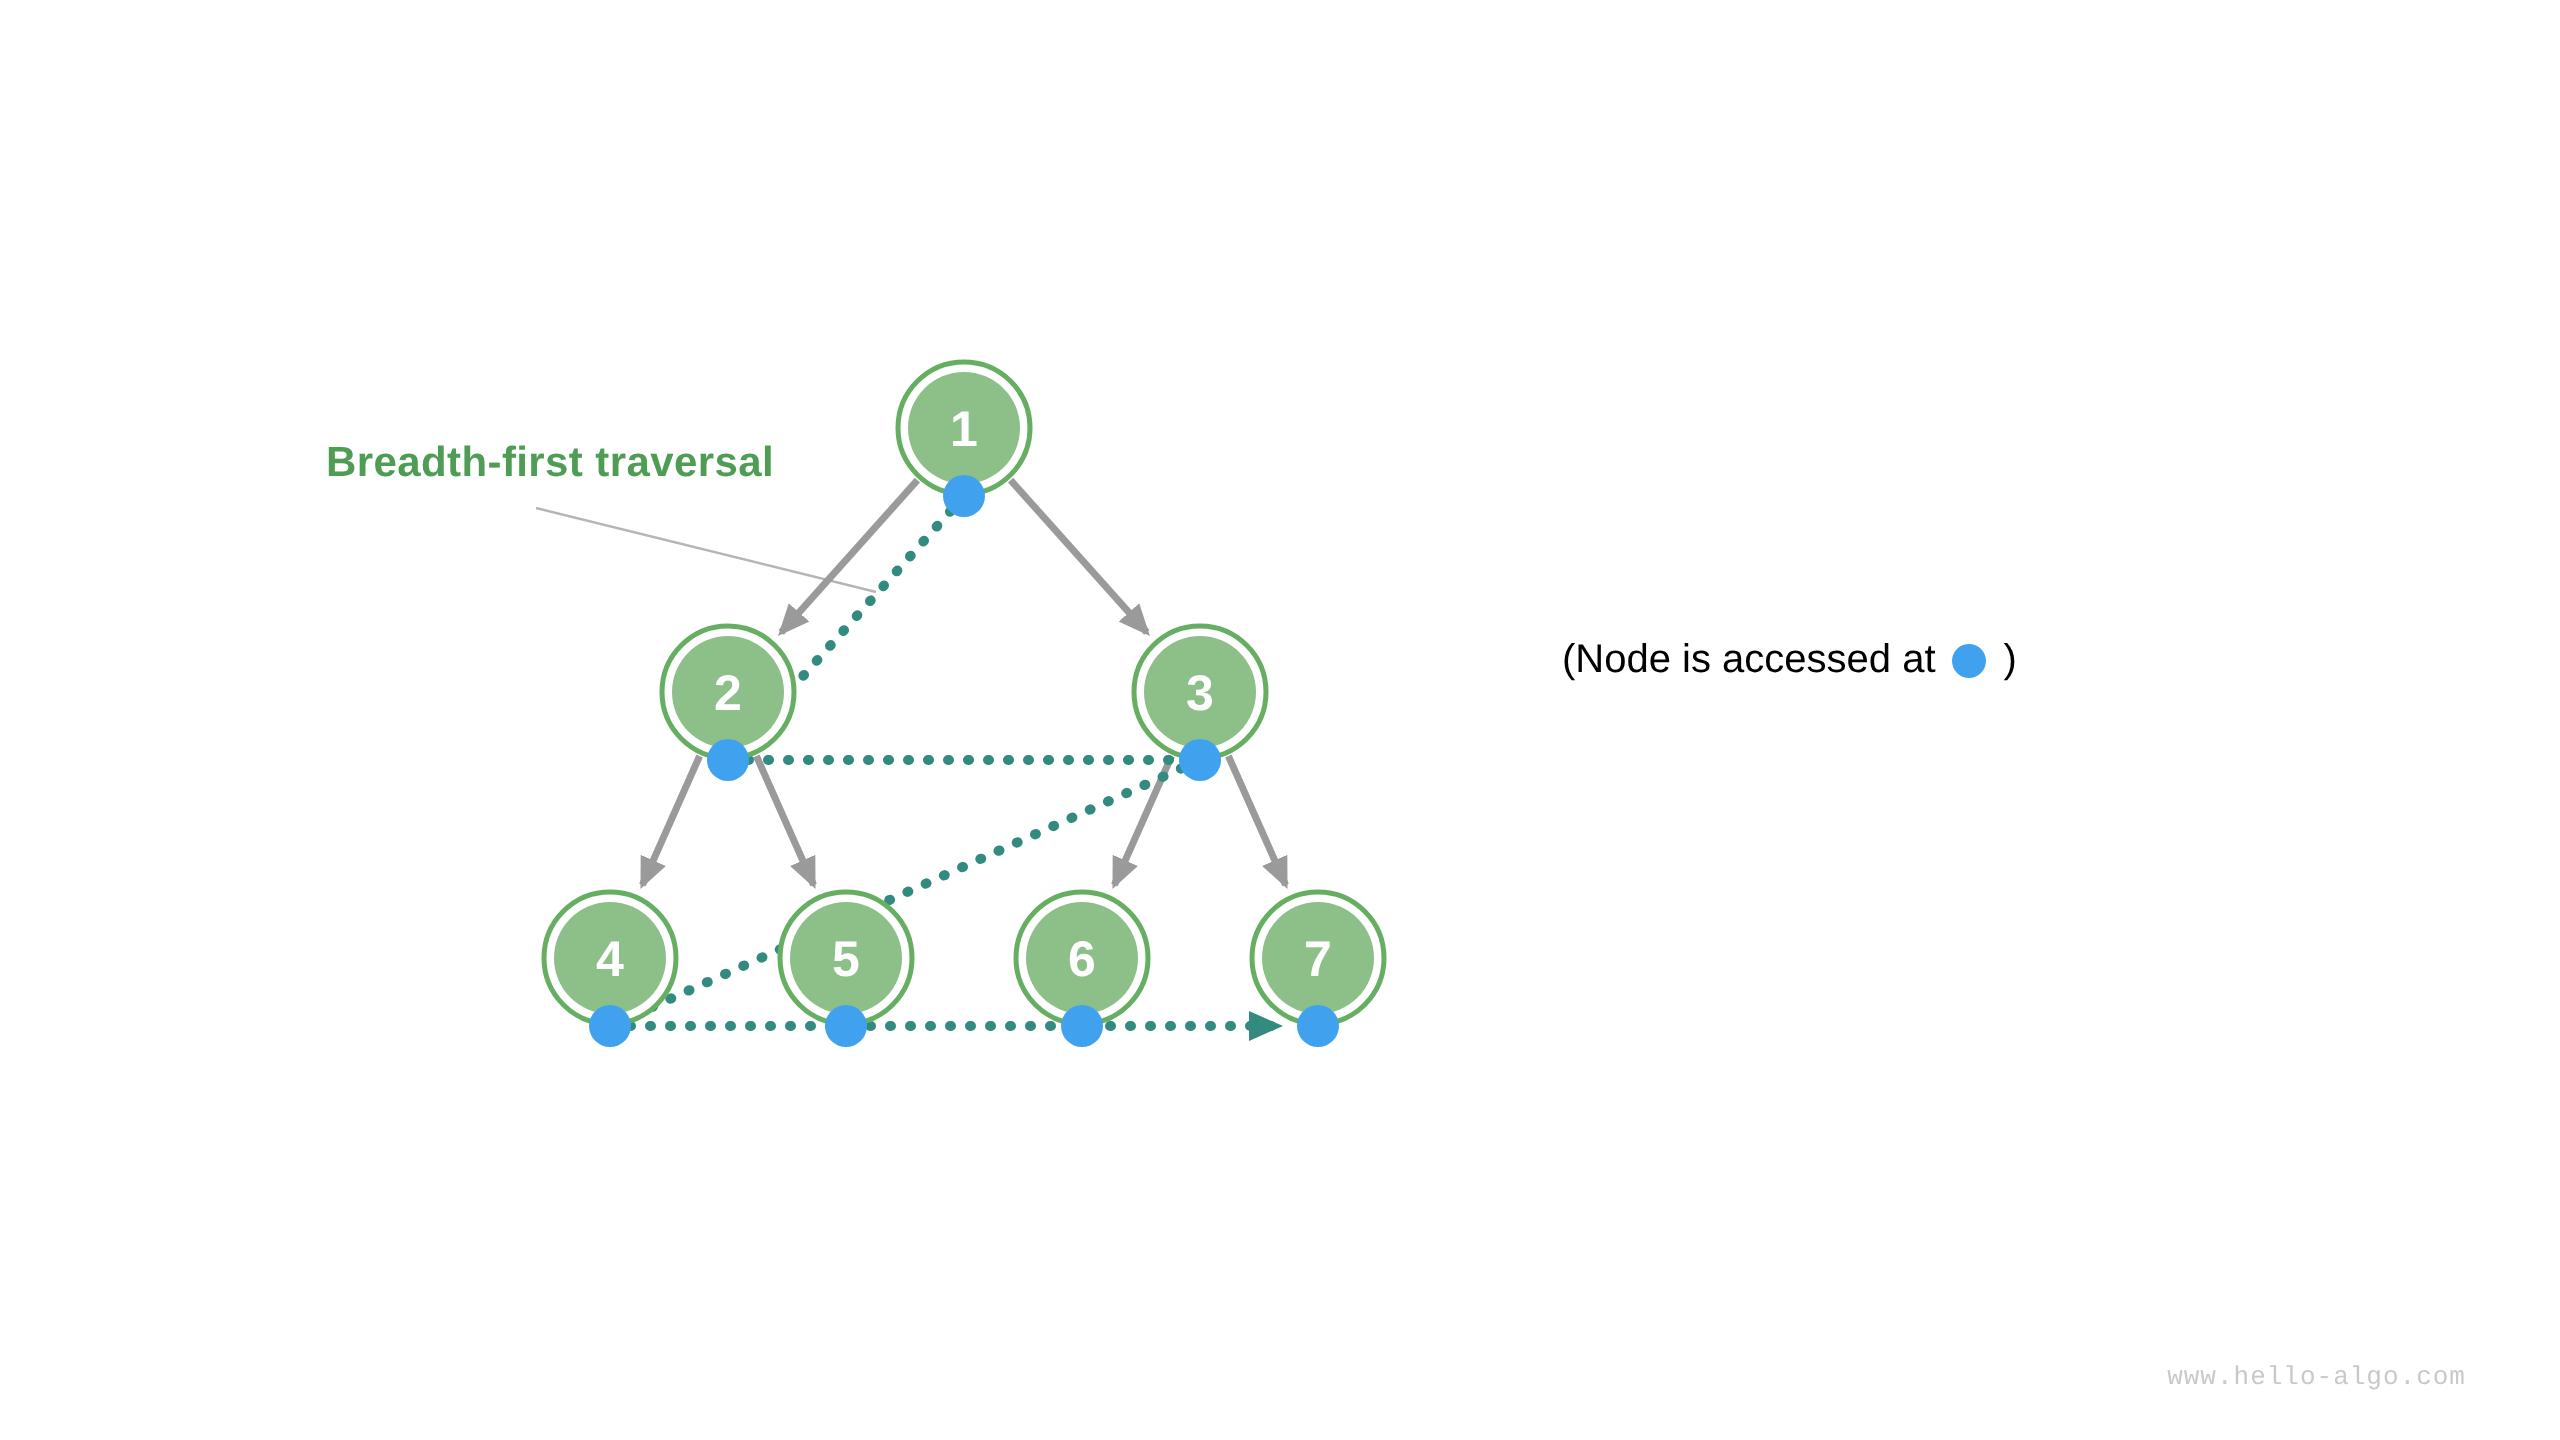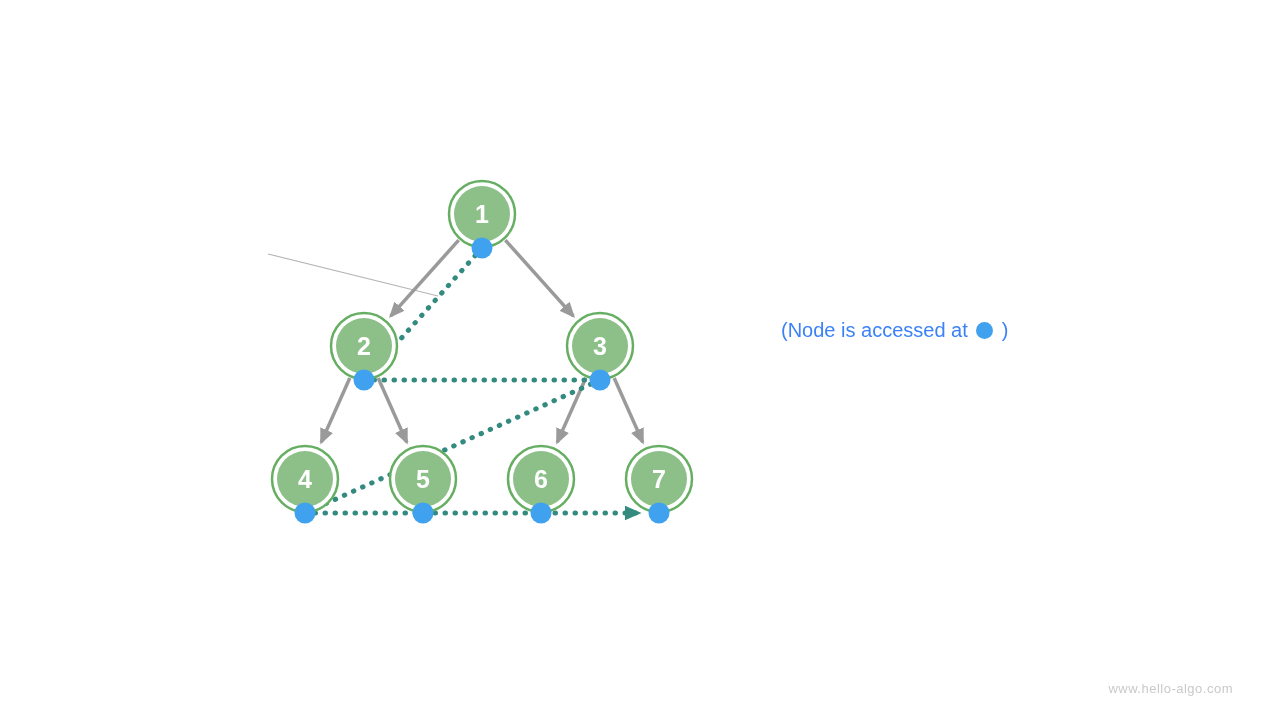--- a/index.html
+++ b/index.html
@@ -38,21 +38,21 @@
   }
   .legend-title {
     font-size: 21px;
     font-weight: bold;
     color: #1878D3;
     letter-spacing: 0.2px;
   }
   .legend-caption {
     margin-top: 13px;
     font-size: 20px;
-    color: #3b82f6;
+    color: #000000;
     display: flex;
     align-items: center;
   }
   .inline-dot {
     display: inline-block;
     width: 17px;
     height: 17px;
     border-radius: 50%;
     background: #40A2EF;
     margin: 0 9px 0 8px;
@@ -61,21 +61,21 @@
     margin-top: 19px;
     font-size: 21px;
     color: #3C4043;
     white-space: pre;
     letter-spacing: 0.5px;
   }
   .watermark {
     position: absolute;
     right: 47px;
     bottom: 24px;
-    font-family: Liberation Sans, sans-serif;
+    font-family: Liberation Mono, monospace;
     font-size: 13px;
     color: #C9C9C9;
     letter-spacing: 0.5px;
   }
   .node-value-text {
     font-family: "Liberation Sans", sans-serif;
     font-size: 25px;
     font-weight: bold;
     fill: #FFFFFF;
   }
@@ -155,20 +155,21 @@
       <circle cx="482" cy="248" r="10.5"></circle>
       <circle cx="364" cy="380" r="10.5"></circle>
       <circle cx="600" cy="380" r="10.5"></circle>
       <circle cx="305" cy="513" r="10.5"></circle>
       <circle cx="423" cy="513" r="10.5"></circle>
       <circle cx="541" cy="513" r="10.5"></circle>
       <circle cx="659" cy="513" r="10.5"></circle>
     </g>
   </svg>
 
+  <div class="bft-label">Breadth-first traversal</div>
 
   <div class="legend">
     <div class="legend-caption">
       <span>(Node is accessed at</span>
       <span class="inline-dot"></span>
       <span>)</span>
     </div>
   </div>
 
   <div class="watermark">www.hello-algo.com</div>

